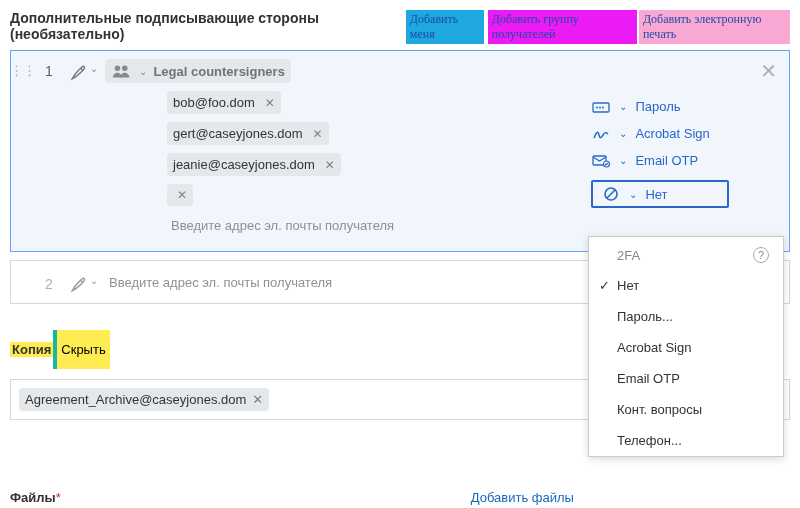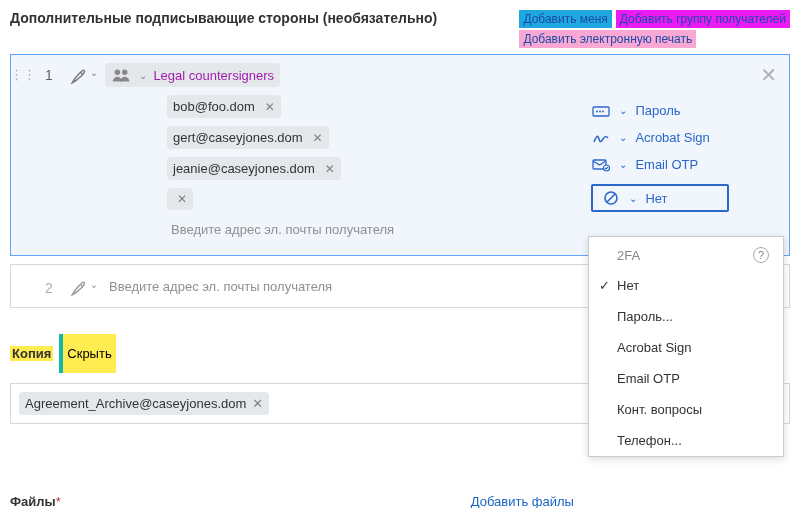--- a/index.html
+++ b/index.html
@@ -1,51 +1,51 @@
 <!DOCTYPE html>
 <html><head>
 <meta charset="utf-8">
 <style>
   * { box-sizing: border-box; }
   body { margin:0; padding:10px; font-family: Arial, Helvetica, sans-serif; font-size:13px; color:#333; background:#fff; width:800px; }
   .section-hdr { display:flex; align-items:flex-start; margin-bottom:6px; }
   .section-title { font-weight:bold; font-size:14px; color:#333; margin-right:auto; }
-  .tag-col { display:flex; flex-direction:column; gap:2px; align-items:flex-start; }
+  .tag-col { display:flex; flex-direction:row; gap:2px; align-items:flex-start;font-family:Liberation Serif, serif; }
   .tag-row1 { display:flex; gap:4px; }
   .tag { font-size:12px; padding:2px 4px; color:#1a4ca6; }
   .tag-addme { background:#1fa7e0; }
   .tag-addgroup { background:#ec1af5; }
   .tag-eseal { background:#f9a8d4; }
   .recipient-box { border:1px solid #66a3ff; background:#f0f6fc; padding:8px 12px 14px 0; display:flex; position:relative; }
   .dragcol { width:24px; display:flex; justify-content:center; padding-top:4px; color:#aaa; cursor:grab; }
   .numcol { width:28px; text-align:center; padding-top:4px; color:#606060; font-size:14px; }
   .rolecol { width:42px; display:flex; justify-content:center; align-items:flex-start; padding-top:4px; gap:2px; color:#a0a0a0; cursor:pointer; }
   .groupcol { flex:1; min-width:0; }
   .grouphdr { display:flex; align-items:center; gap:6px; padding:4px 6px; color:#707070; background:#e4e8eb; border-radius:4px; width:max-content; margin-bottom:8px; }
-  .grouptxt { color:#a21caf; }
+  .grouptxt { color:#737373;font-weight:bold; }
   .chips-col { display:flex; flex-direction:column; gap:8px; margin-left:62px; }
   .chip { display:inline-flex; align-items:center; gap:6px; background:#e4e8eb; border-radius:4px; padding:4px 6px; width:max-content; color:#333; }
   .chip .x { color:#808080; margin-left:4px; cursor:pointer; font-size:12px; }
   .placeholder-line { color:#909090; padding:4px 6px; margin-left:-2px; }
   .closebox { position:absolute; top:8px; right:12px; color:#b0b0b0; font-size:20px; cursor:pointer; }
   .auth-col { position:absolute; top:48px; right:18px; width:180px; display:flex; flex-direction:column; gap:12px; }
   .auth-row { display:flex; align-items:center; gap:8px; color:#2b67c8; cursor:pointer; }
   .auth-icon { width:20px; display:flex; justify-content:center; }
   .auth-caret { color:#2b67c8; font-size:10px; }
   .auth-current { border:2px solid #2b67c8; border-radius:2px; padding:4px 8px; display:flex; align-items:center; gap:8px; color:#2b67c8; width:138px; }
   .row2 { border:1px solid #d8d8d8; margin-top:8px; display:flex; align-items:center; padding:10px 0; }
   .row2 .numcol { color:#b0b0b0; }
   .row2 .rolecol { color:#a0a0a0; }
   .row2 .placeholder { color:#909090; margin-left:4px; }
   .dropdown { position:absolute; top:226px; left:578px; width:196px; background:#fff; border:1px solid #ccc; box-shadow:0 2px 8px rgba(0,0,0,0.15); z-index:10; font-size:13px; }
   .dropdown-hdr { display:flex; align-items:center; justify-content:space-between; padding:10px 14px 6px 28px; color:#888; border-bottom:1px solid transparent; }
   .dropdown-item { padding:8px 14px 8px 28px; cursor:pointer; position:relative; color:#333; }
   .dropdown-item.sel::before { content:"✓"; position:absolute; left:10px; }
   .help-circle { width:16px;height:16px;border:1px solid #aaa;border-radius:50%;display:flex;align-items:center;justify-content:center;font-size:11px;color:#888; }
-  .copy-row { margin-top:26px; display:flex; align-items:center; gap:6px; }
+  .copy-row { margin-top:26px; display:flex; align-items:center; }
   .copy-label { font-weight:bold; background:#ffec50; padding:0 2px; }
   .hide-link { color:#000000; background:#ffec50; padding:12px 4px; cursor:pointer; border-left:4px solid #14b8a6; }
   .cc-box { border:1px solid #d8d8d8; margin-top:10px; padding:8px; display:flex;align-items:center; }
   .grey-chip { display:inline-flex; align-items:center; gap:6px; background:#e4e8eb; border-radius:4px; padding:4px 6px; width:max-content; }
   .files-row { margin-top:70px; display:flex; align-items:center; }
   .files-label { font-weight:bold; }
   .req { color:#c03030; }
   .add-files { color:#1a65c4; margin-left:410px; cursor:pointer; }
   svg { display:block; }
 </style>

